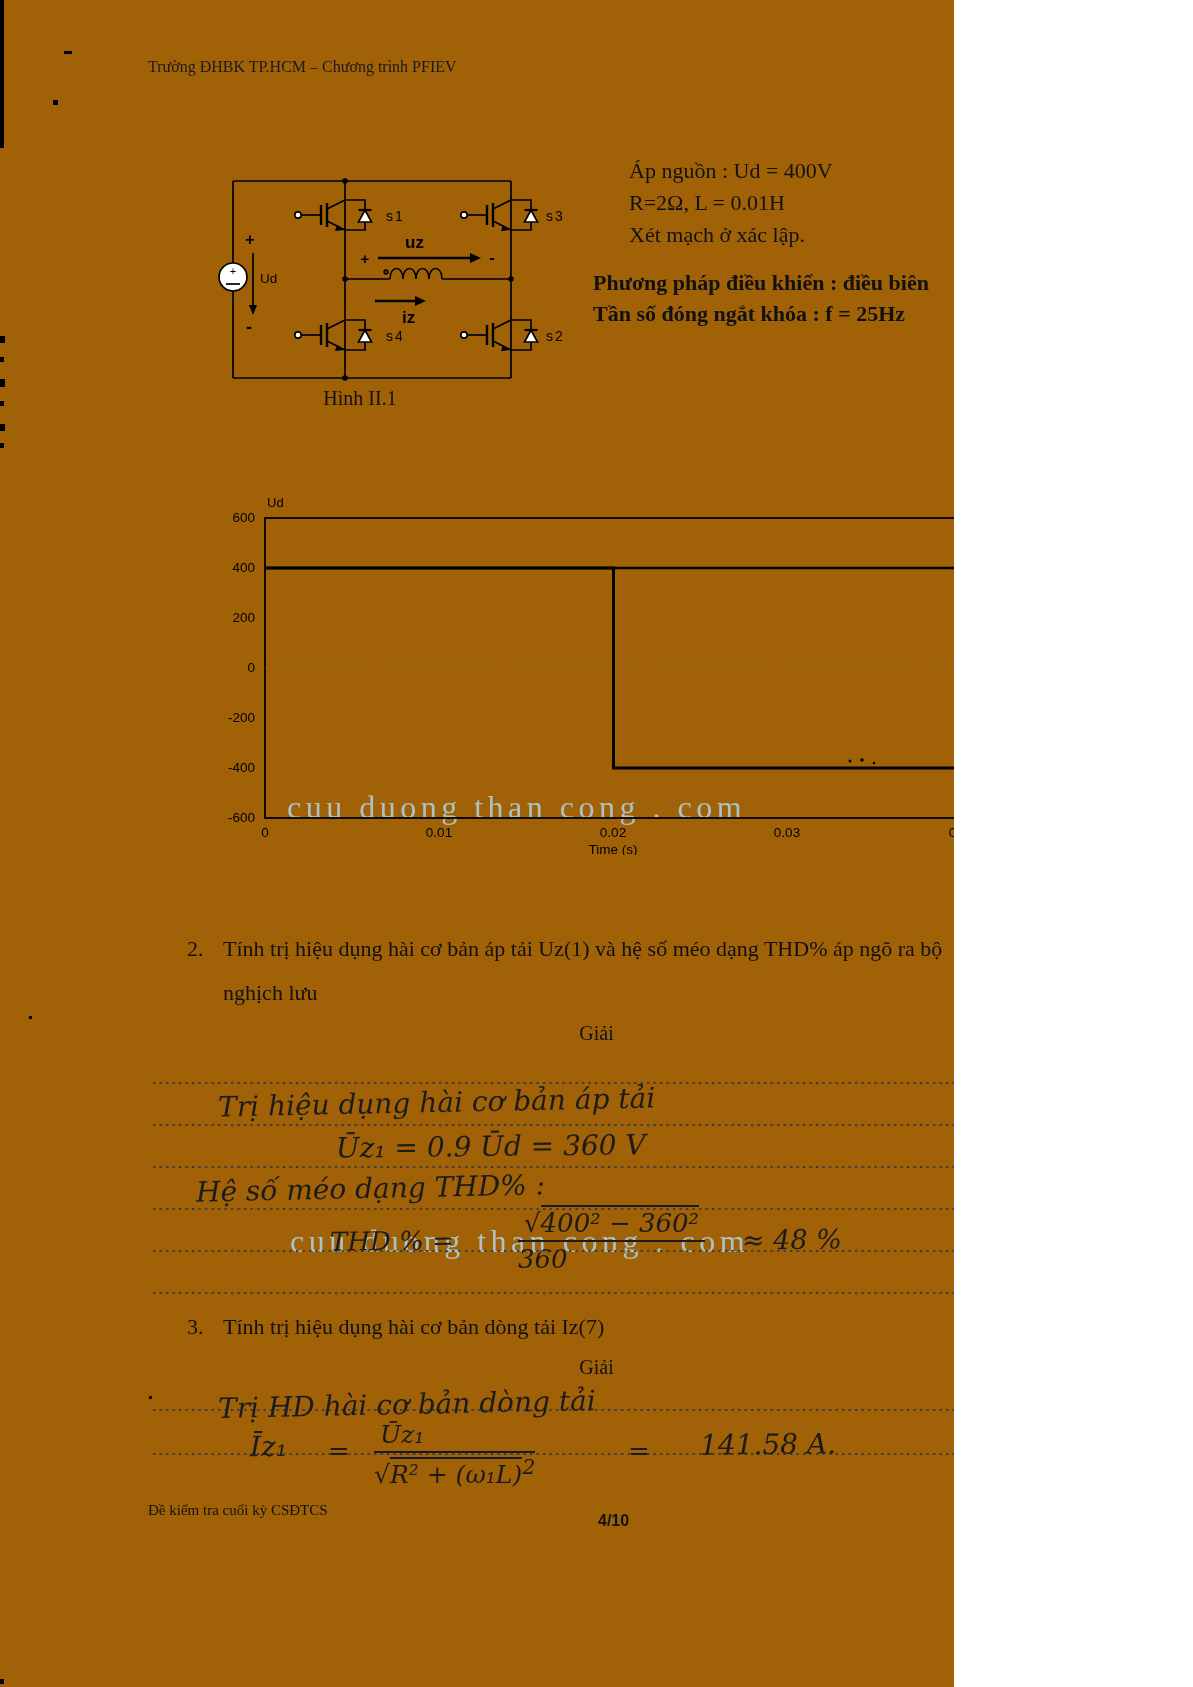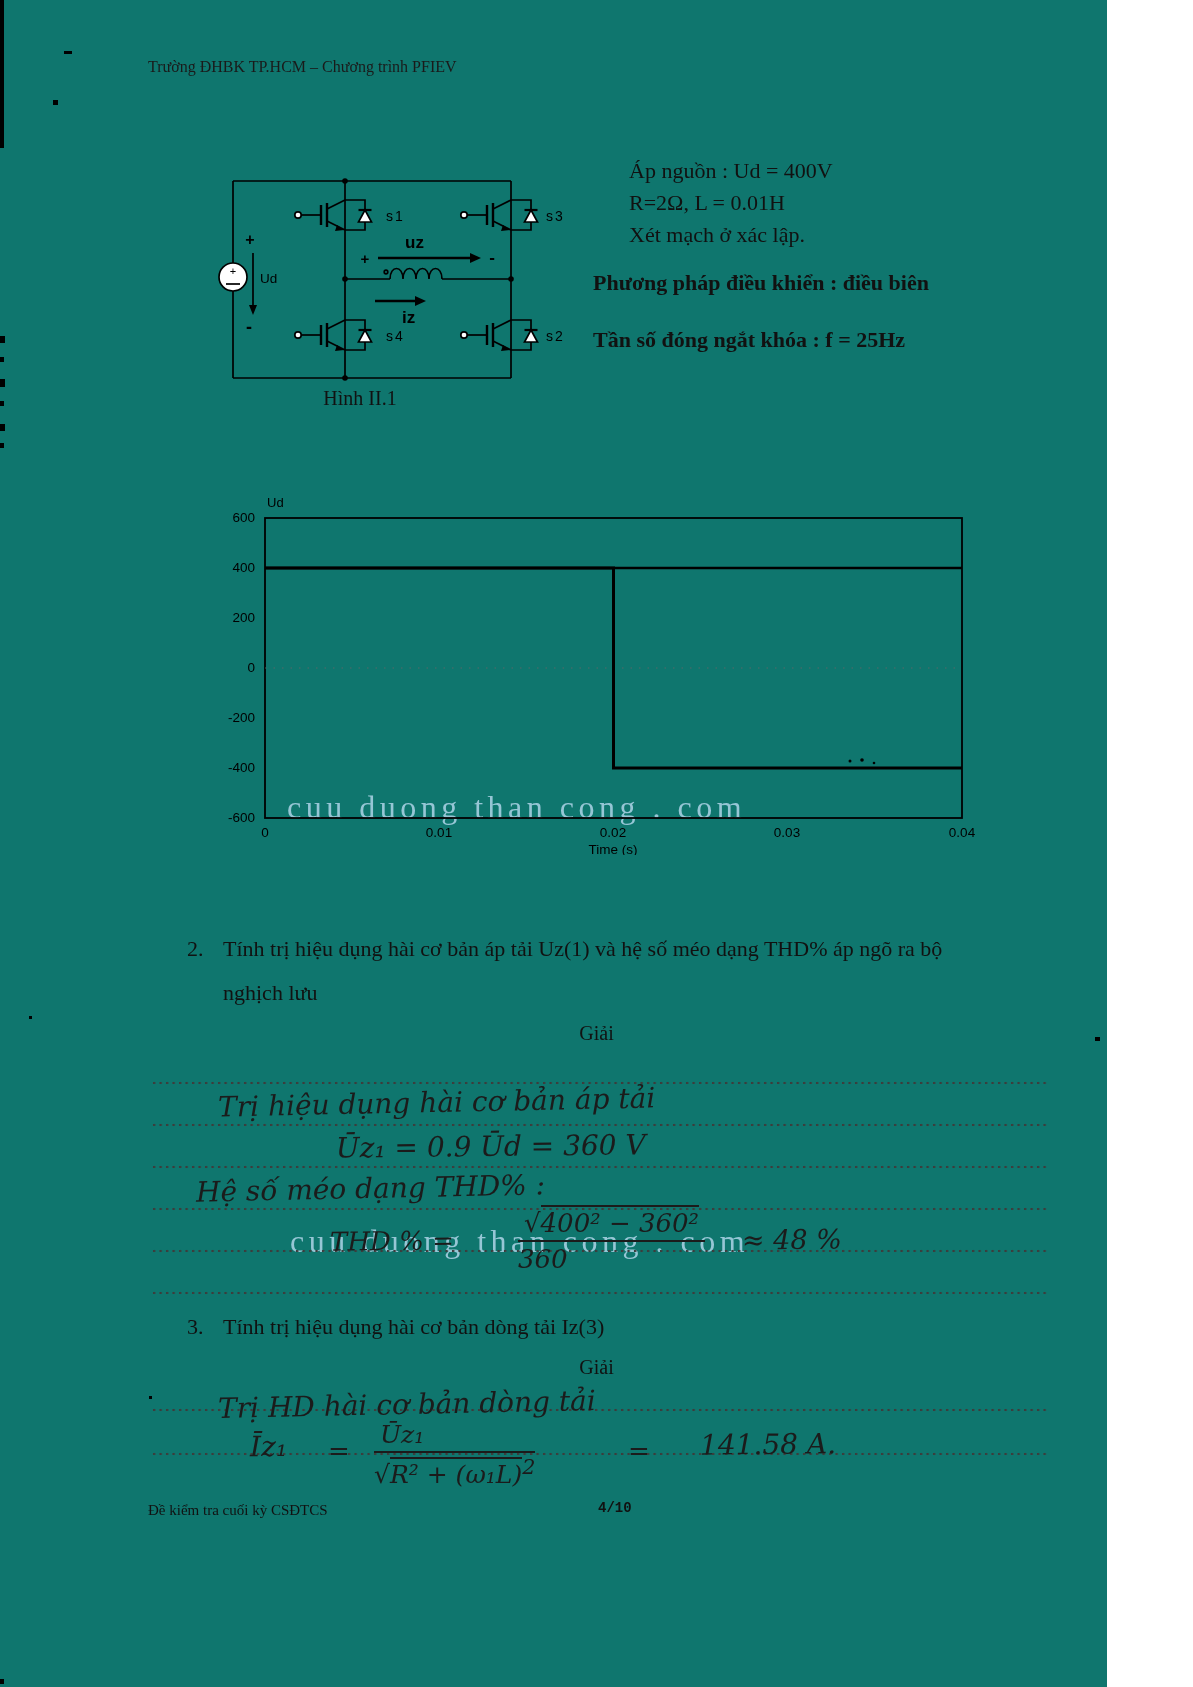--- a/index.html
+++ b/index.html
@@ -1,16 +1,16 @@
 <!DOCTYPE html>
 <html><head>
 <meta charset="utf-8">
 <style>
   html,body{margin:0;padding:0;background:#ffffff;}
-  .page{position:relative;width:1107px;height:1687px;background:#0f766e;
+  .page{position:relative;width:954px;height:1687px;background:#a16207;
         font-family:"Liberation Serif",serif;color:#111;overflow:hidden;}
   .abs{position:absolute;}
   .hdr{font-size:16px;color:#1a1a1a;}
   .spec{font-size:22px;line-height:1.0;margin-left:36px;}
   .spec-b{font-size:22px;font-weight:bold;line-height:1.0;}
   .q{font-size:22px;}
   .qno{display:inline-block;width:36px;}
   .cap{font-size:20px;}
   .center{left:0;width:1193px;text-align:center;}
   .dotline{height:4px;background-image:radial-gradient(circle at 2px 2px,#3c3c3c 1.2px,transparent 1.55px);
@@ -20,21 +20,21 @@
   .tilt2{transform:rotate(-0.6deg);}
   .frac{display:inline-block;}
   .frac .num{padding:0 6px 2px 6px;}
   .frac .den{border-top:2.5px solid #1b1b1b;padding-top:2px;}
   .sqrtbar{border-top:2.2px solid #1b1b1b;padding-top:1px;}
   .rad{font-style:normal;}
   .wm{font-family:Liberation Serif, serif;font-size:32px;letter-spacing:4.5px;
       color:#aed4e8;opacity:.85;white-space:nowrap;}
   .art{background:#000;}
   .ftr{font-size:15px;}
-  .pgnum{font-family:Liberation Mono, monospace;font-size:14px;font-weight:600;}
+  .pgnum{font-family:Liberation Sans, sans-serif;font-size:16px;font-weight:600;margin-top:12px;}
   svg text{font-family:"Liberation Sans",sans-serif;fill:#000;}
 </style>
 </head>
 <body>
 
 <div class="page">
 
   <div class="abs art" style="left:0;top:0;width:4px;height:148px;"></div>
   <div class="abs art" style="left:0;top:336px;width:5px;height:7px;"></div>
   <div class="abs art" style="left:0;top:357px;width:4px;height:5px;"></div>
@@ -106,21 +106,21 @@
     <text x="346" y="66" font-size="14" letter-spacing="2">s3</text>
     <text x="186" y="186" font-size="14" letter-spacing="2">s4</text>
     <text x="346" y="186" font-size="14" letter-spacing="2">s2</text>
   </svg>
   <div class="abs cap" style="left:255px;top:387px;width:210px;text-align:center;">Hình II.1</div>
 
   <div class="abs spec" style="left:593px;top:160px;">Áp nguồn : Ud = 400V</div>
   <div class="abs spec" style="left:593px;top:192px;">R=2Ω, L = 0.01H</div>
   <div class="abs spec" style="left:593px;top:224px;">Xét mạch ở xác lập.</div>
   <div class="abs spec-b" style="left:593px;top:272px;">Phương pháp điều khiển : điều biên</div>
-  <div class="abs spec-b" style="left:593px;top:303px;margin-top:26px;">Tần số đóng ngắt khóa : f = 25Hz</div>
+  <div class="abs spec-b" style="left:593px;top:303px;">Tần số đóng ngắt khóa : f = 25Hz</div>
 
 
   <svg class="abs" style="left:150px;top:455px;" width="900" height="400" viewBox="0 0 900 400">
     <text x="117" y="52" font-size="13">Ud</text>
     <rect x="115" y="63" width="697" height="300" fill="none" stroke="#000" stroke-width="1.8"></rect>
     <line x1="115" y1="213" x2="812" y2="213" stroke="#666" stroke-width="1.2" stroke-dasharray="1.5 7" opacity="0.8"></line>
     <polyline fill="none" stroke="#000" stroke-width="2.4" points="115.0,113.0 812.0,113.0"></polyline>
     <polyline fill="none" stroke="#000" stroke-width="3" points="115.0,113.0 463.5,113.0 463.5,313.0 812.0,313.0"></polyline>
     <circle cx="700" cy="306" r="1.5" fill="#000"></circle>
     <circle cx="712" cy="305" r="1.8" fill="#000"></circle>
@@ -161,21 +161,21 @@
   <div class="abs hand tilt2" style="left:336px;top:1130px;font-size:28px;">Ūz₁ = 0.9 Ūd = 360 V</div>
   <div class="abs hand tilt1" style="left:196px;top:1172px;font-size:28px;">Hệ số méo dạng THD% :</div>
   <div class="abs hand tilt2" style="left:330px;top:1226px;font-size:26px;">THD % =</div>
   <div class="abs hand frac" style="left:518px;top:1208px;font-size:26px;">
     <div class="num"><span class="rad">√</span><span class="sqrtbar">400² − 360²</span></div>
     <div class="den">360</div>
   </div>
   <div class="abs hand tilt2" style="left:742px;top:1224px;font-size:27px;">≈  48 %</div>
 
   <div class="abs q" style="left:187px;top:1314px;">
-    <span class="qno">3.</span><span>Tính trị hiệu dụng hài cơ bản dòng tải Iz(3)</span>
+    <span class="qno">3.</span><span>Tính trị hiệu dụng hài cơ bản dòng tải Iz(7)</span>
   </div>
   <div class="abs cap center" style="top:1356px;">Giải</div>
 
   <div class="abs dotline" style="left:152px;top:1408px;width:896px;"></div>
   <div class="abs dotline" style="left:152px;top:1452px;width:896px;"></div>
 
   <div class="abs hand tilt1" style="left:218px;top:1388px;font-size:28px;">Trị HD hài cơ bản dòng tải</div>
   <div class="abs hand tilt2" style="left:250px;top:1430px;font-size:28px;">Īz₁</div>
   <div class="abs hand" style="left:328px;top:1436px;font-size:26px;">=</div>
   <div class="abs hand frac" style="left:374px;top:1420px;font-size:25px;">

